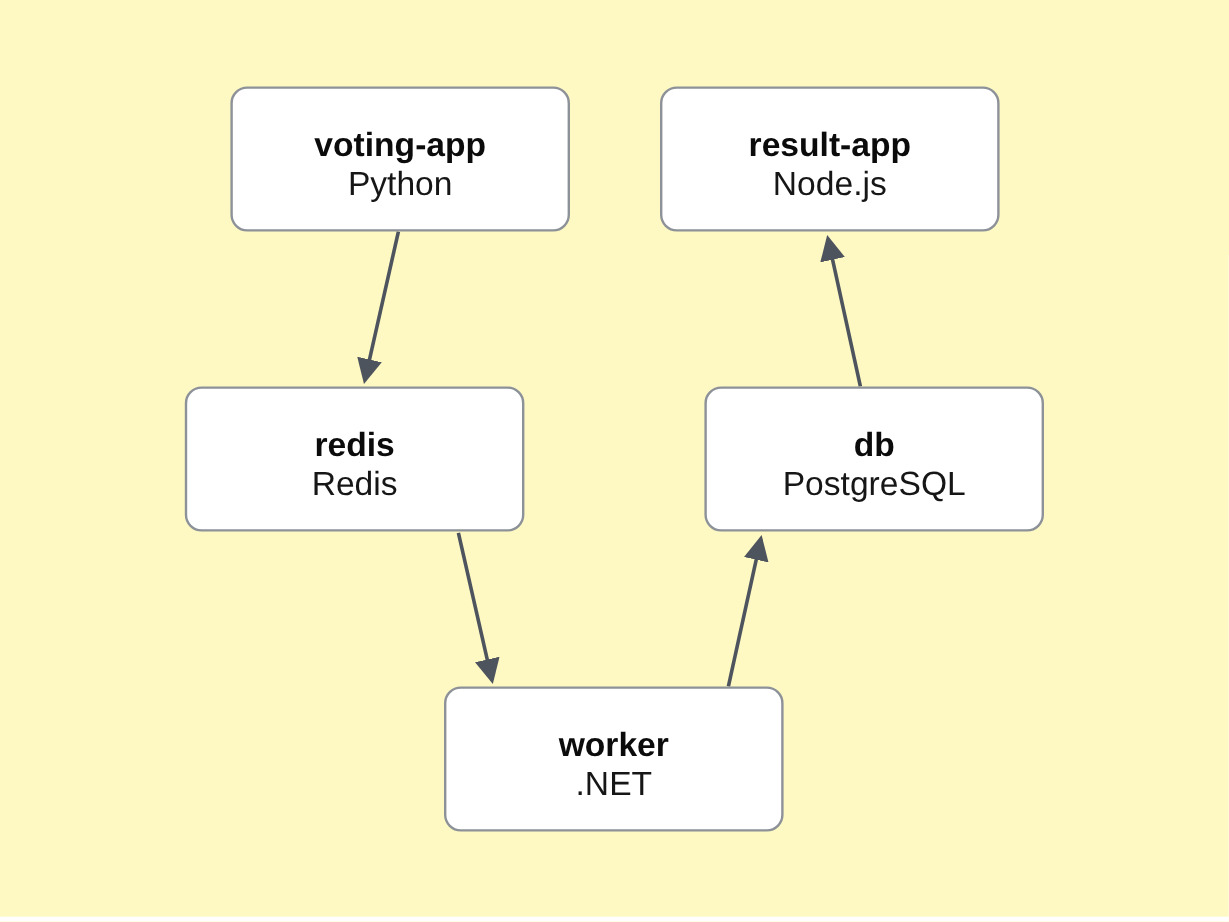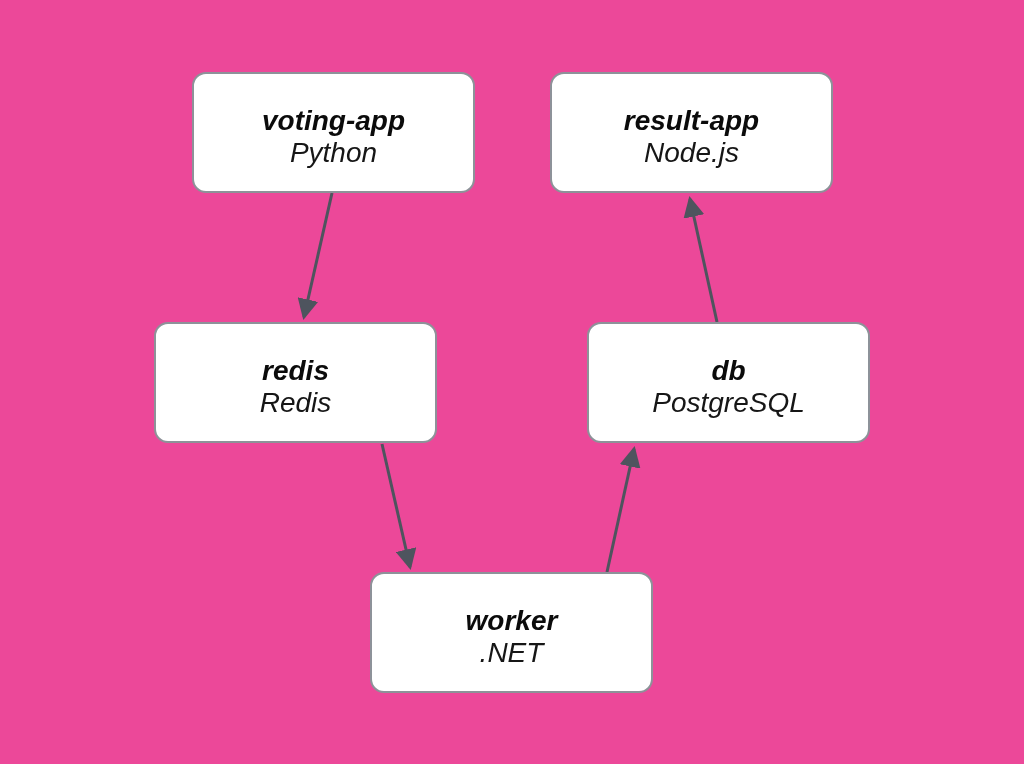--- a/index.html
+++ b/index.html
@@ -4,24 +4,23 @@
 <style>
   html, body {
     margin: 0;
     padding: 0;
     background: #ffffff;
   }
   .page {
     position: relative;
     width: 1024px;
     height: 764px;
-    background: #ec4899;
+    background: #fef9c3;
     overflow: hidden;
     font-family: "Liberation Sans", sans-serif;
-    font-style: italic;
   }
   svg { display: block; }
   .node-rect {
     fill: #ffffff;
     stroke: #8d9299;
     stroke-width: 2;
   }
   .edge-line {
     stroke: #4e545e;
     stroke-width: 3;

